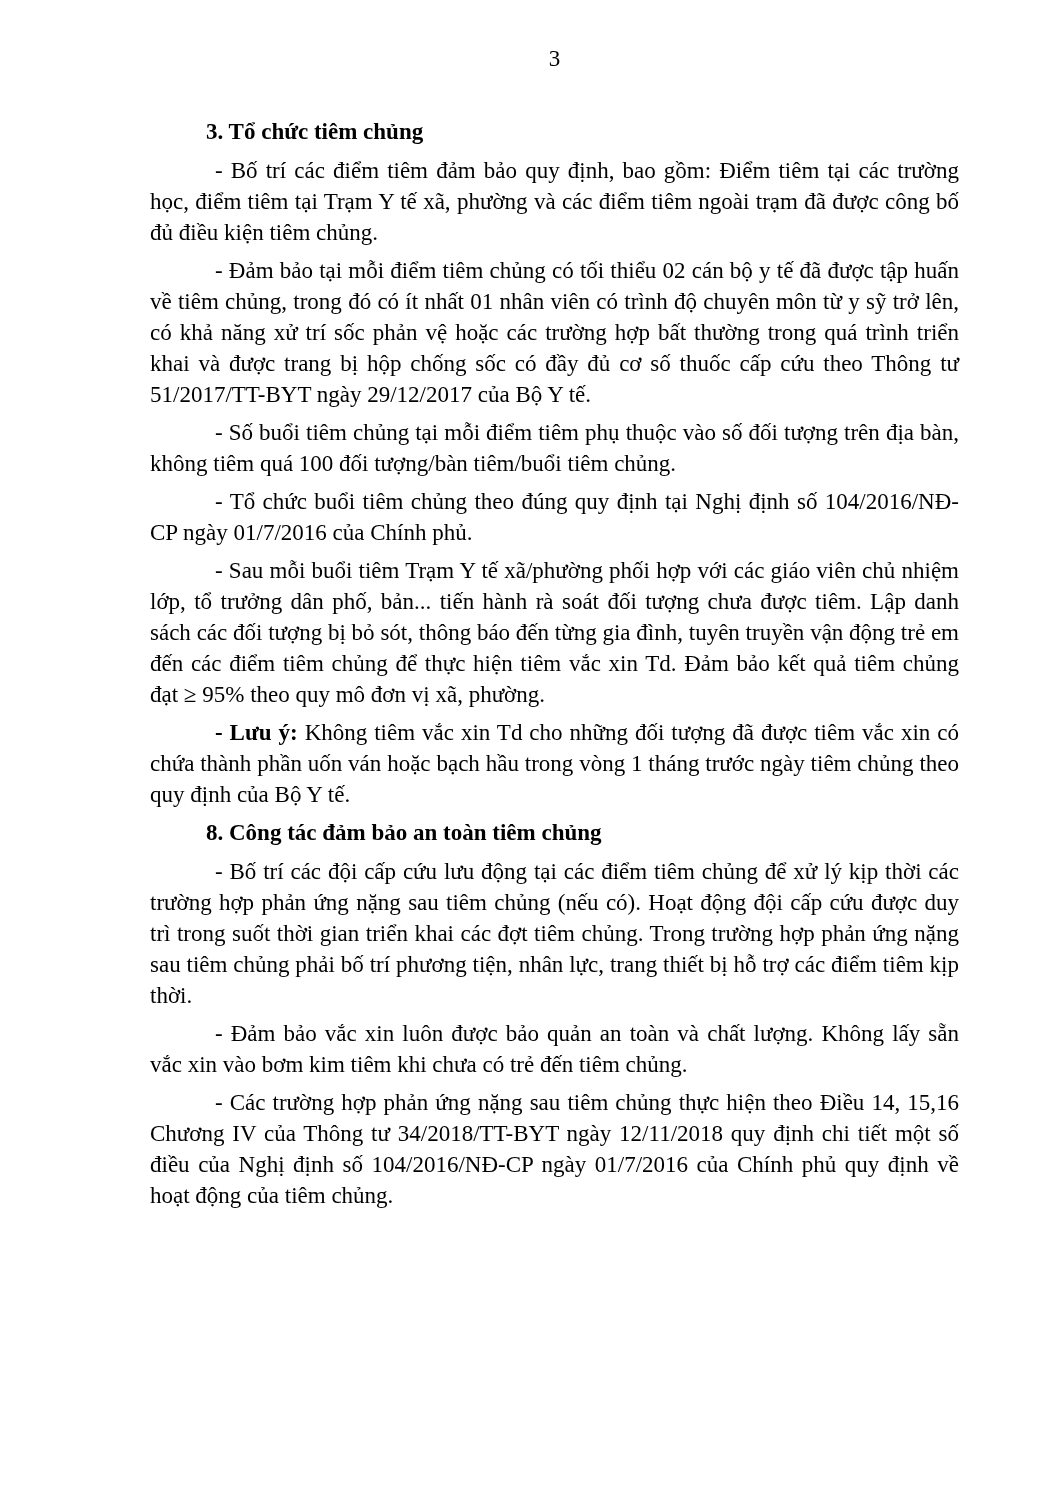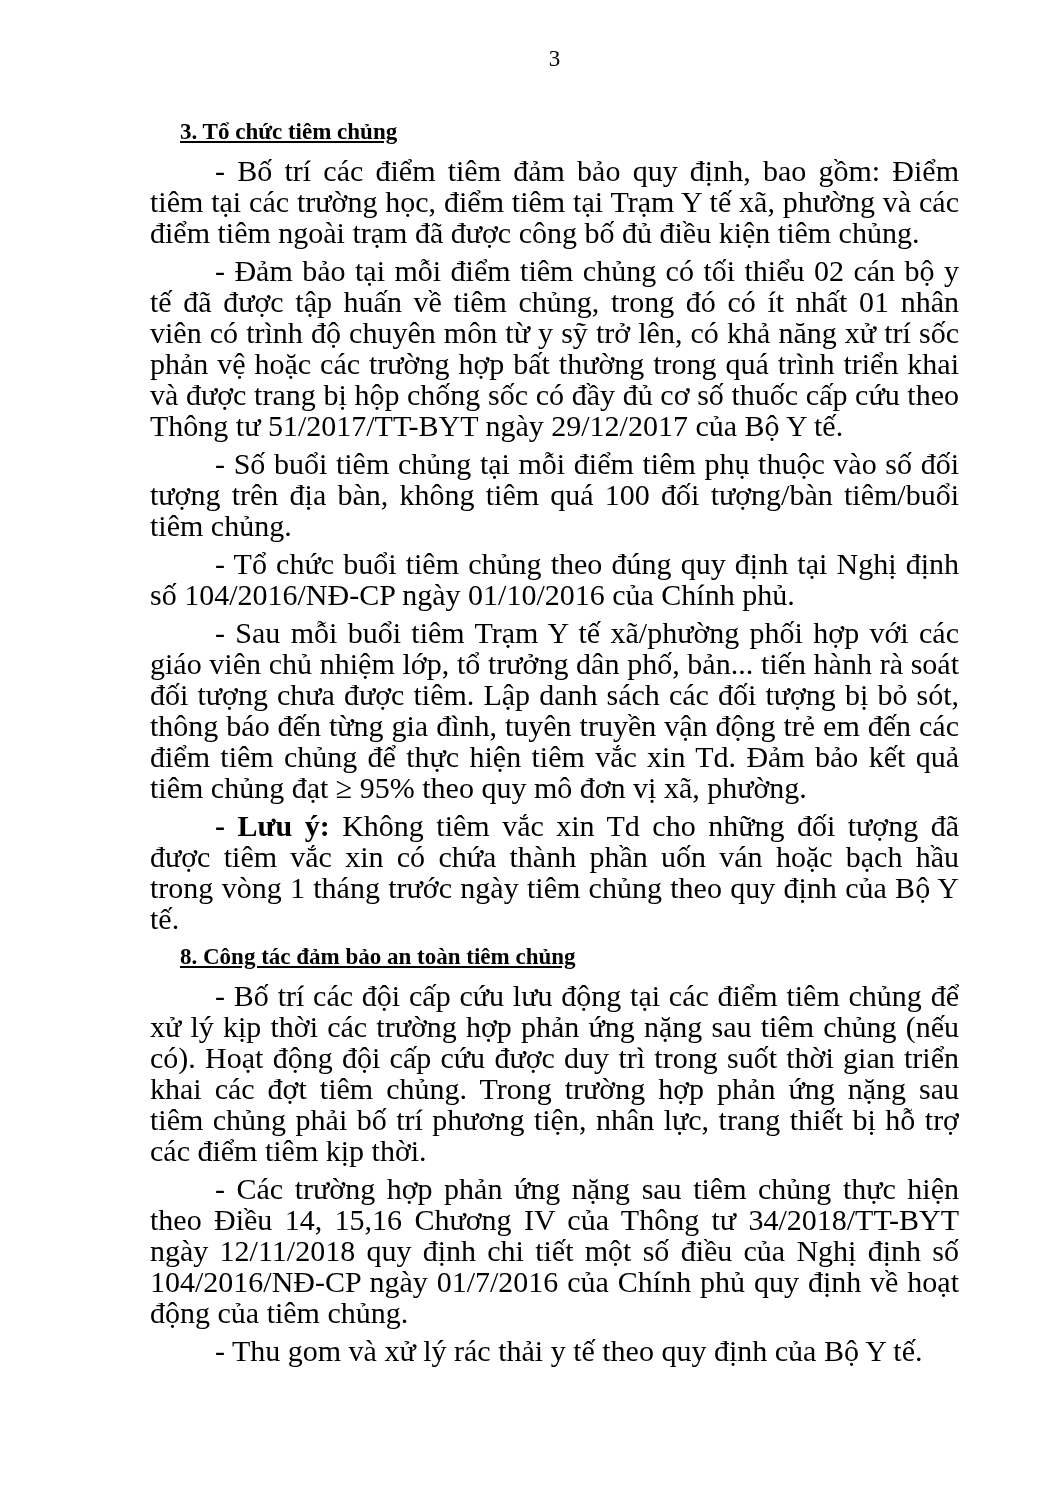--- a/index.html
+++ b/index.html
@@ -24,25 +24,24 @@
   .page-number {
     text-align: center;
     font-size: 23px;
     line-height: 31px;
     margin-bottom: 42px;
   }
   .doc-heading {
     font-size: 23px;
     line-height: 31px;
     font-weight: bold;
-    margin: 0 0 8px 30px;
-    text-decoration: underline;
+    margin: 0 0 8px 56px;
   }
   .doc-paragraph {
-    font-size: 30px;
+    font-size: 23px;
     line-height: 31px;
     margin: 0 0 7px 0;
     text-indent: 65px;
     text-align: justify;
   }
   .note-lead {
     font-weight: bold;
   }
 </style>
 </head>
@@ -53,31 +52,31 @@
   <div class="page-number">3</div>
 
   <div class="doc-heading">3. Tổ chức tiêm chủng</div>
 
   <p class="doc-paragraph">- Bố trí các điểm tiêm đảm bảo quy định, bao gồm: Điểm tiêm tại các trường học, điểm tiêm tại Trạm Y tế xã, phường và các điểm tiêm ngoài trạm đã được công bố đủ điều kiện tiêm chủng.</p>
 
   <p class="doc-paragraph">- Đảm bảo tại mỗi điểm tiêm chủng có tối thiểu 02 cán bộ y tế đã được tập huấn về tiêm chủng, trong đó có ít nhất 01 nhân viên có trình độ chuyên môn từ y sỹ trở lên, có khả năng xử trí sốc phản vệ hoặc các trường hợp bất thường trong quá trình triển khai và được trang bị hộp chống sốc có đầy đủ cơ số thuốc cấp cứu theo Thông tư 51/2017/TT-BYT ngày 29/12/2017 của Bộ Y tế.</p>
 
   <p class="doc-paragraph">- Số buổi tiêm chủng tại mỗi điểm tiêm phụ thuộc vào số đối tượng trên địa bàn, không tiêm quá 100 đối tượng/bàn tiêm/buổi tiêm chủng.</p>
 
-  <p class="doc-paragraph">- Tổ chức buổi tiêm chủng theo đúng quy định tại Nghị định số 104/2016/NĐ-CP ngày 01/10/2016 của Chính phủ.</p>
+  <p class="doc-paragraph">- Tổ chức buổi tiêm chủng theo đúng quy định tại Nghị định số 104/2016/NĐ-CP ngày 01/7/2016 của Chính phủ.</p>
 
   <p class="doc-paragraph">- Sau mỗi buổi tiêm Trạm Y tế xã/phường phối hợp với các giáo viên chủ nhiệm lớp, tổ trưởng dân phố, bản... tiến hành rà soát đối tượng chưa được tiêm. Lập danh sách các đối tượng bị bỏ sót, thông báo đến từng gia đình, tuyên truyền vận động trẻ em đến các điểm tiêm chủng để thực hiện tiêm vắc xin Td. Đảm bảo kết quả tiêm chủng đạt ≥ 95% theo quy mô đơn vị xã, phường.</p>
 
   <p class="doc-paragraph">
     <span class="note-lead">- Lưu ý:</span><span> Không tiêm vắc xin Td cho những đối tượng đã được tiêm vắc xin có chứa thành phần uốn ván hoặc bạch hầu trong vòng 1 tháng trước ngày tiêm chủng theo quy định của Bộ Y tế.</span>
   </p>
 
   <div class="doc-heading">8. Công tác đảm bảo an toàn tiêm chủng</div>
 
   <p class="doc-paragraph">- Bố trí các đội cấp cứu lưu động tại các điểm tiêm chủng để xử lý kịp thời các trường hợp phản ứng nặng sau tiêm chủng (nếu có). Hoạt động đội cấp cứu được duy trì trong suốt thời gian triển khai các đợt tiêm chủng. Trong trường hợp phản ứng nặng sau tiêm chủng phải bố trí phương tiện, nhân lực, trang thiết bị hỗ trợ các điểm tiêm kịp thời.</p>
 
+  <p class="doc-paragraph">- Đảm bảo vắc xin luôn được bảo quản an toàn và chất lượng. Không lấy sẵn vắc xin vào bơm kim tiêm khi chưa có trẻ đến tiêm chủng.</p>
 
   <p class="doc-paragraph">- Các trường hợp phản ứng nặng sau tiêm chủng thực hiện theo Điều 14, 15,16 Chương IV của Thông tư 34/2018/TT-BYT ngày 12/11/2018 quy định chi tiết một số điều của Nghị định số 104/2016/NĐ-CP ngày 01/7/2016 của Chính phủ quy định về hoạt động của tiêm chủng.</p>
 
 
-  <p class="doc-paragraph">- Thu gom và xử lý rác thải y tế theo quy định của Bộ Y tế.</p>
 
 </div>
 
 </body></html>

